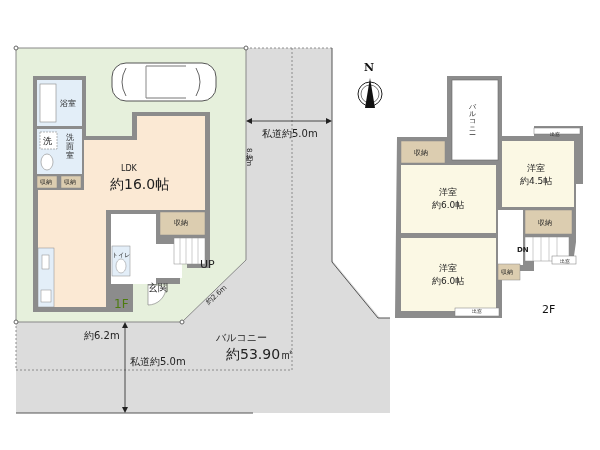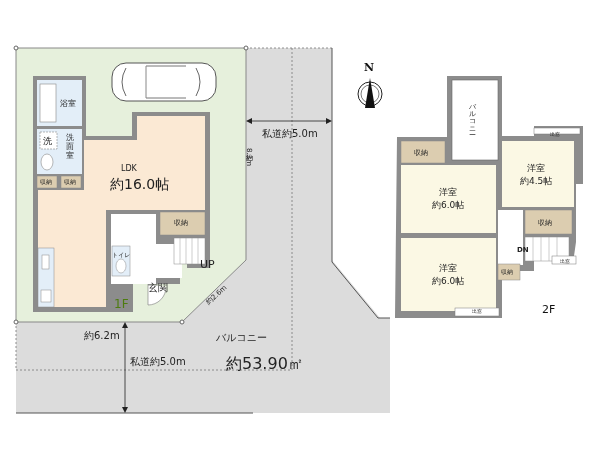--- a/index.html
+++ b/index.html
@@ -159,14 +159,14 @@
   <span style="position:absolute;left:560px;top:258px;font-size:5px;color:#222;">出窓</span>
   <span style="position:absolute;left:472px;top:308px;font-size:5px;color:#222;">出窓</span>
   <span style="position:absolute;left:534px;top:303px;font-size:11px;color:#111;margin-left:8px;">2F</span>
 
   <span style="position:absolute;left:262px;top:127px;font-size:10px;color:#222;">私道約5.0m</span>
   <span style="position:absolute;left:244px;top:148px;font-size:7px;color:#222;writing-mode:vertical-rl;">約8.3m</span>
   <span style="position:absolute;left:204px;top:290px;font-size:7px;color:#222;transform:rotate(-42deg);">約2.6m</span>
   <span style="position:absolute;left:84px;top:329px;font-size:10px;color:#222;">約6.2m</span>
   <span style="position:absolute;left:130px;top:355px;font-size:10px;color:#222;">私道約5.0m</span>
   <span style="position:absolute;left:216px;top:331px;font-size:10px;color:#222;">バルコニー</span>
-  <span style="position:absolute;left:226px;top:354px;font-size:16px;color:#222;">約53.90㎡</span>
+  <span style="position:absolute;left:226px;top:346px;font-size:14px;color:#222;">約53.90㎡</span>
 </div>
 
 </body></html>

